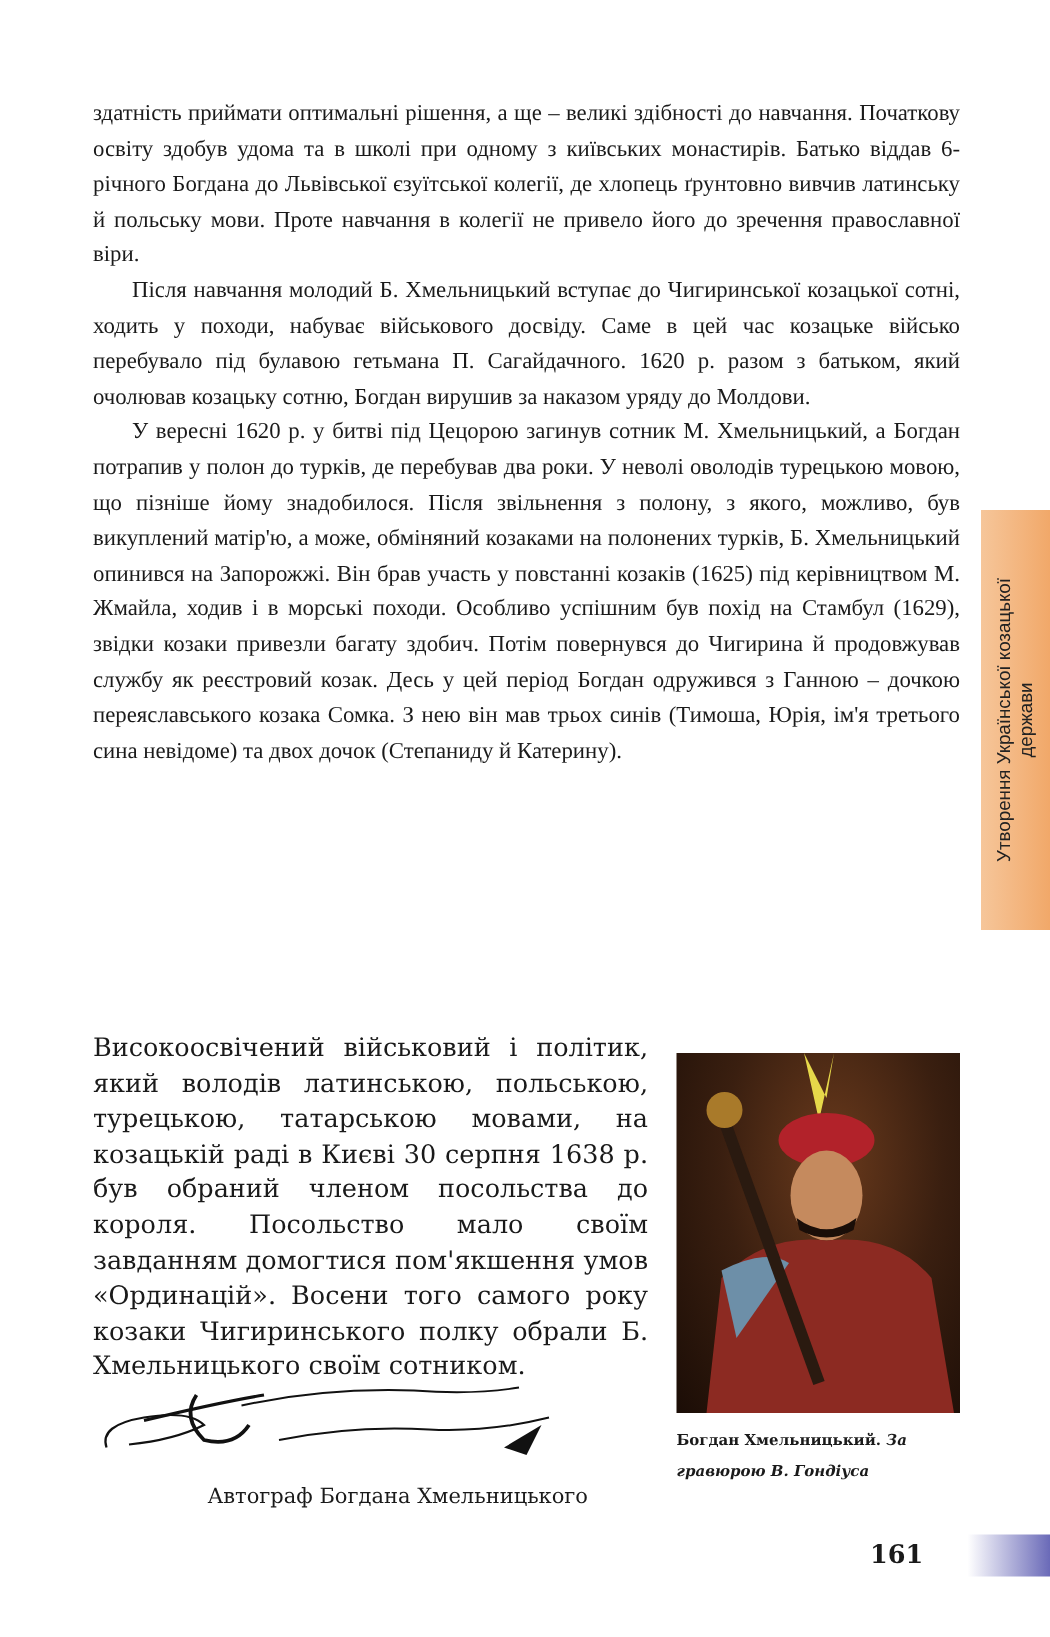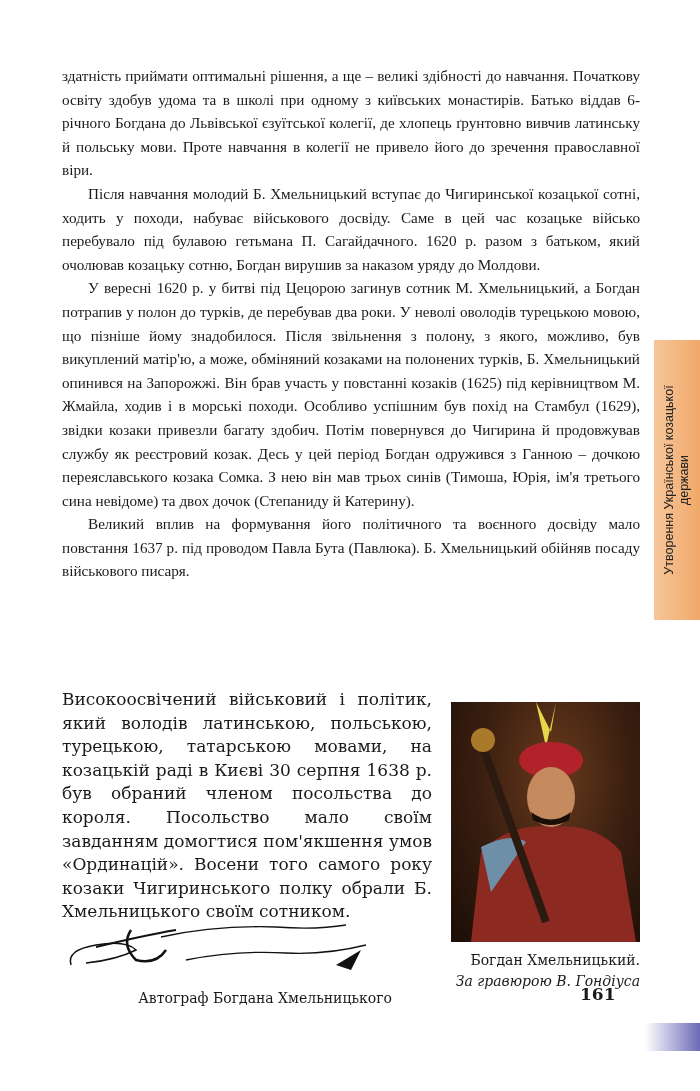--- a/index.html
+++ b/index.html
@@ -6,35 +6,34 @@
   body{width:700px;height:1091px;background:#fff;position:relative;overflow:hidden;font-family:"DejaVu Serif","Liberation Serif",serif;color:#1a1a1a;}
   .text{position:absolute;left:62px;width:578px;font-size:15.2px;line-height:23.6px;text-align:justify;font-family:Liberation Serif, serif;}
   .text p{margin:0;}
   .indent{text-indent:26px;}
   .para1{top:64px;}
   .wrap{position:absolute;left:62px;width:370px;top:688px;font-size:17px;line-height:23.6px;text-align:justify;}
   .wrap p{margin:0;}
   .side-tab{position:absolute;left:654px;top:340px;width:46px;height:280px;background:linear-gradient(to right,#f6c69a,#f1a869);}
   .side-tab .lbl{position:absolute;left:50%;top:50%;transform:translate(-50%,-50%) rotate(-90deg);white-space:nowrap;font-family:"Liberation Sans","DejaVu Sans",sans-serif;font-size:12.5px;line-height:15px;text-align:center;color:#222;}
   .portrait{position:absolute;left:451px;top:702px;width:189px;height:240px;background:radial-gradient(ellipse at 55% 30%,#6a3a1c 0%,#3a1f10 50%,#1b0d06 100%);overflow:hidden;}
-  .cap{position:absolute;left:451px;top:950px;width:189px;text-align:right;font-size:14px;line-height:21px;}
+  .cap{position:absolute;left:451px;top:950px;width:189px;text-align:left;font-size:10px;line-height:21px;font-weight:bold;}
   .cap i{font-style:italic;}
   .sig{position:absolute;left:66px;top:915px;width:320px;height:68px;}
   .sigcap{position:absolute;left:62px;top:990px;width:330px;text-align:right;font-size:14px;}
-  .pagenum{position:absolute;left:580px;top:984px;font-size:17px;font-weight:bold;}
+  .pagenum{position:absolute;left:580px;top:1027px;font-size:17px;font-weight:bold;}
   .pagebar{position:absolute;left:645px;top:1023px;width:55px;height:28px;background:linear-gradient(to right,#ffffff,#6a6ab8);}
 </style>
 </head>
 <body>
 
 <div class="text para1">
   <p>здатність приймати оптимальні рішення, а ще – великі здібності до навчання. Початкову освіту здобув удома та в школі при одному з київських монастирів. Батько віддав 6-річного Богдана до Львівської єзуїтської колегії, де хлопець ґрунтовно вивчив латинську й польську мови. Проте навчання в колегії не привело його до зречення православної віри.</p>
   <p class="indent">Після навчання молодий Б. Хмельницький вступає до Чигиринської козацької сотні, ходить у походи, набуває військового досвіду. Саме в цей час козацьке військо перебувало під булавою гетьмана П. Сагайдачного. 1620 р. разом з батьком, який очолював козацьку сотню, Богдан вирушив за наказом уряду до Молдови.</p>
   <p class="indent">У вересні 1620 р. у битві під Цецорою загинув сотник М. Хмельницький, а Богдан потрапив у полон до турків, де перебував два роки. У неволі оволодів турецькою мовою, що пізніше йому знадобилося. Після звільнення з полону, з якого, можливо, був викуплений матір'ю, а може, обміняний козаками на полонених турків, Б. Хмельницький опинився на Запорожжі. Він брав участь у повстанні козаків (1625) під керівництвом М. Жмайла, ходив і в морські походи. Особливо успішним був похід на Стамбул (1629), звідки козаки привезли багату здобич. Потім повернувся до Чигирина й продовжував службу як реєстровий козак. Десь у цей період Богдан одружився з Ганною – дочкою переяславського козака Сомка. З нею він мав трьох синів (Тимоша, Юрія, ім'я третього сина невідоме) та двох дочок (Степаниду й Катерину).</p>
-  <p class="indent">Великий вплив на формування його політичного та воєнного досвіду мало повстання 1637 р. під проводом Павла Бута (Павлюка). Б. Хмельницький обійняв посаду військового писаря.</p>
 </div>
 
 <div class="wrap">
   <p>Високоосвічений військовий і політик, який володів латинською, польською, турецькою, татарською мовами, на козацькій раді в Києві 30 серпня 1638 р. був обраний членом посольства до короля. Посольство мало своїм завданням домогтися пом'якшення умов «Ординацій». Восени того самого року козаки Чигиринського полку обрали Б. Хмельницького своїм сотником.</p>
 </div>
 
 <div class="side-tab">
   <div class="lbl">
     <div>Утворення Української козацької</div>
     <div>держави</div>

